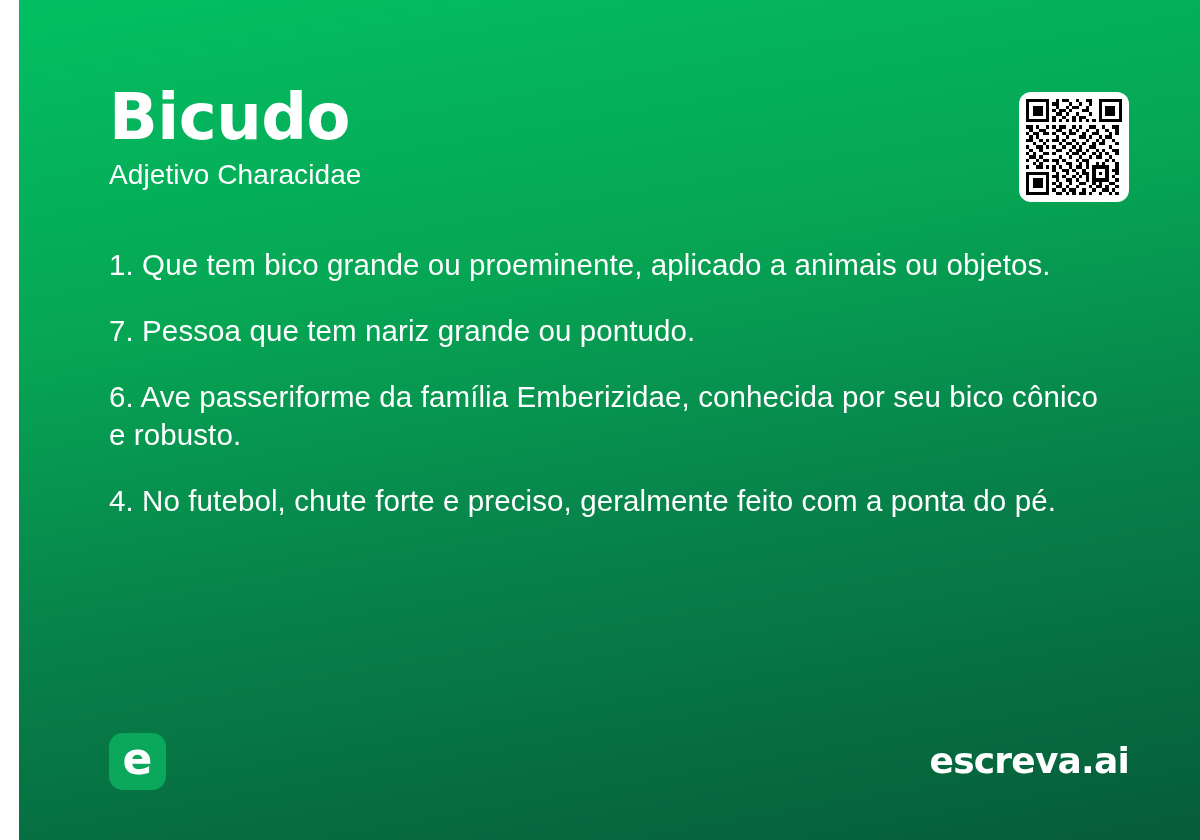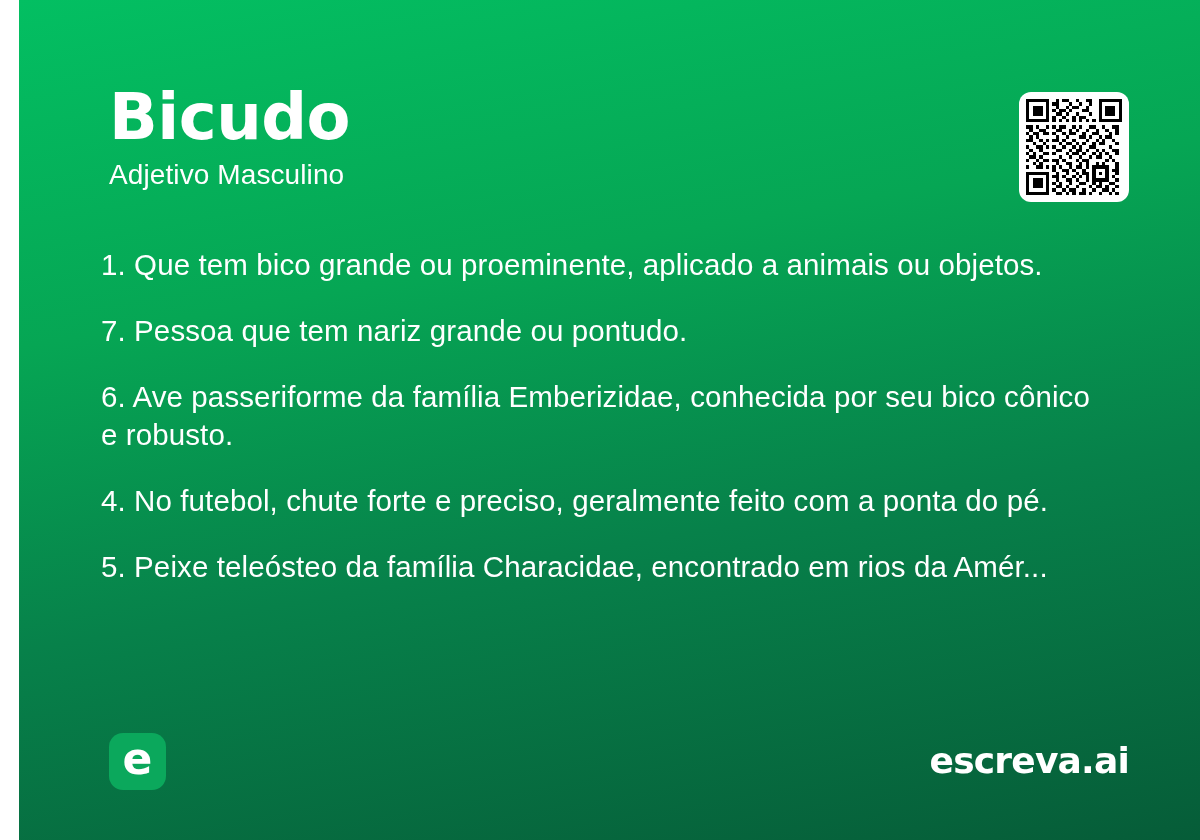--- a/index.html
+++ b/index.html
@@ -68,21 +68,21 @@
     padding: 7px;
     box-sizing: border-box;
     margin-top: 8px;
     flex: 0 0 auto;
   }
   .qr-wrap svg { display: block; width: 96px; height: 96px; }
 
   
   .definitions {
     position: absolute;
-    left: 82px;
+    left: 90px;
     top: 246px;
     width: 1000px;
   }
 
   .definition {
     font-size: 29.5px;
     line-height: 38px;
     font-weight: 400;
     color: #ffffff;
     margin: 0 0 28px 0;
@@ -132,21 +132,21 @@
   }
 </style>
 </head>
 <body>
 
 <div class="card">
 
   <div class="header">
     <div class="headings">
       <h1 class="word-title">Bicudo</h1>
-      <div class="word-class">Adjetivo Masculino</div>
+      <div class="word-class">Adjetivo Characidae</div>
     </div>
 
     <div class="qr-wrap">
       <svg viewBox="0 0 29 29" shape-rendering="crispEdges" aria-hidden="true">
         <rect width="29" height="29" fill="#ffffff"></rect>
         <g fill="#000000">
 
           <rect x="0" y="0" width="7" height="1"></rect>
             <rect x="0" y="6" width="7" height="1"></rect>
           <rect x="0" y="0" width="1" height="7"></rect>
@@ -379,21 +379,20 @@
         </g>
       </svg>
     </div>
   </div>
 
   <div class="definitions">
     <p class="definition">1. Que tem bico grande ou proeminente, aplicado a animais ou objetos.</p>
     <p class="definition">7. Pessoa que tem nariz grande ou pontudo.</p>
     <p class="definition">6. Ave passeriforme da família Emberizidae, conhecida por seu bico cônico e robusto.</p>
     <p class="definition">4. No futebol, chute forte e preciso, geralmente feito com a ponta do pé.</p>
-    <p class="definition">5. Peixe teleósteo da família Characidae, encontrado em rios da Amér...</p>
   </div>
 
   <div class="footer">
     <div class="logo-badge">
       <span class="glyph">e</span>
     </div>
     <div class="brand">escreva.ai</div>
   </div>
 
 </div>

